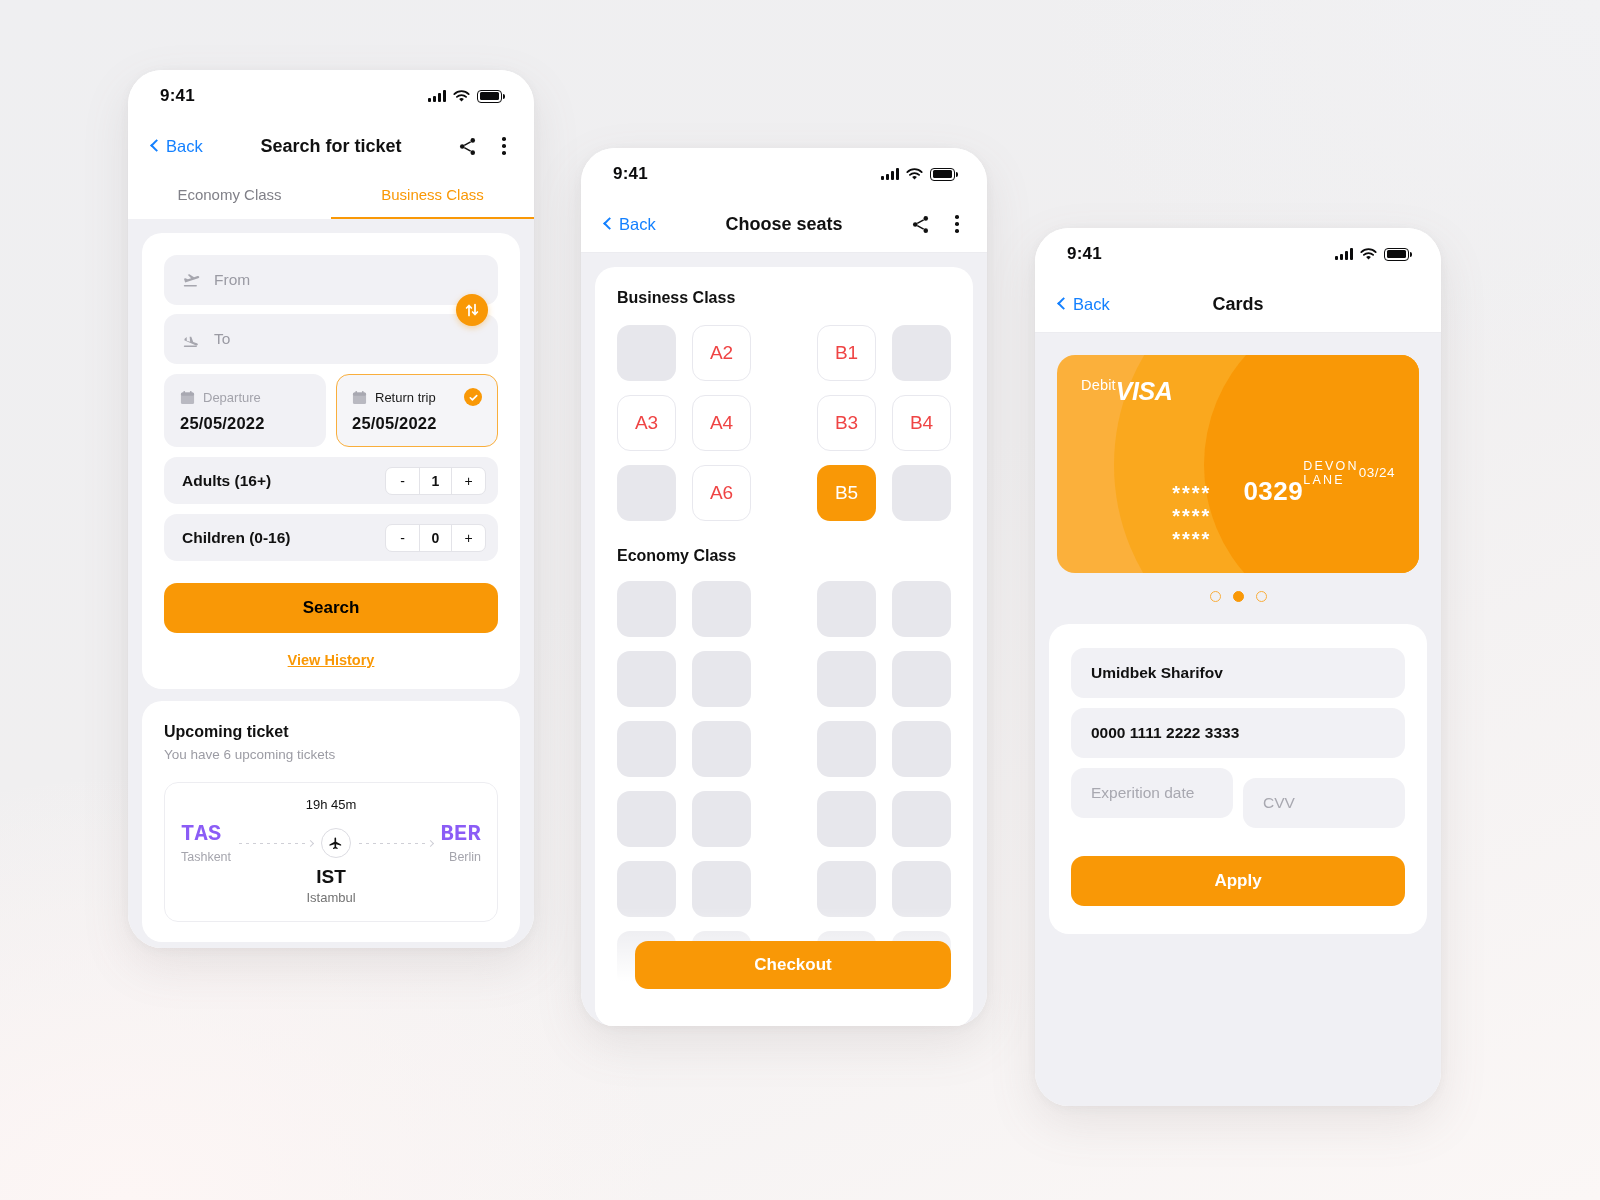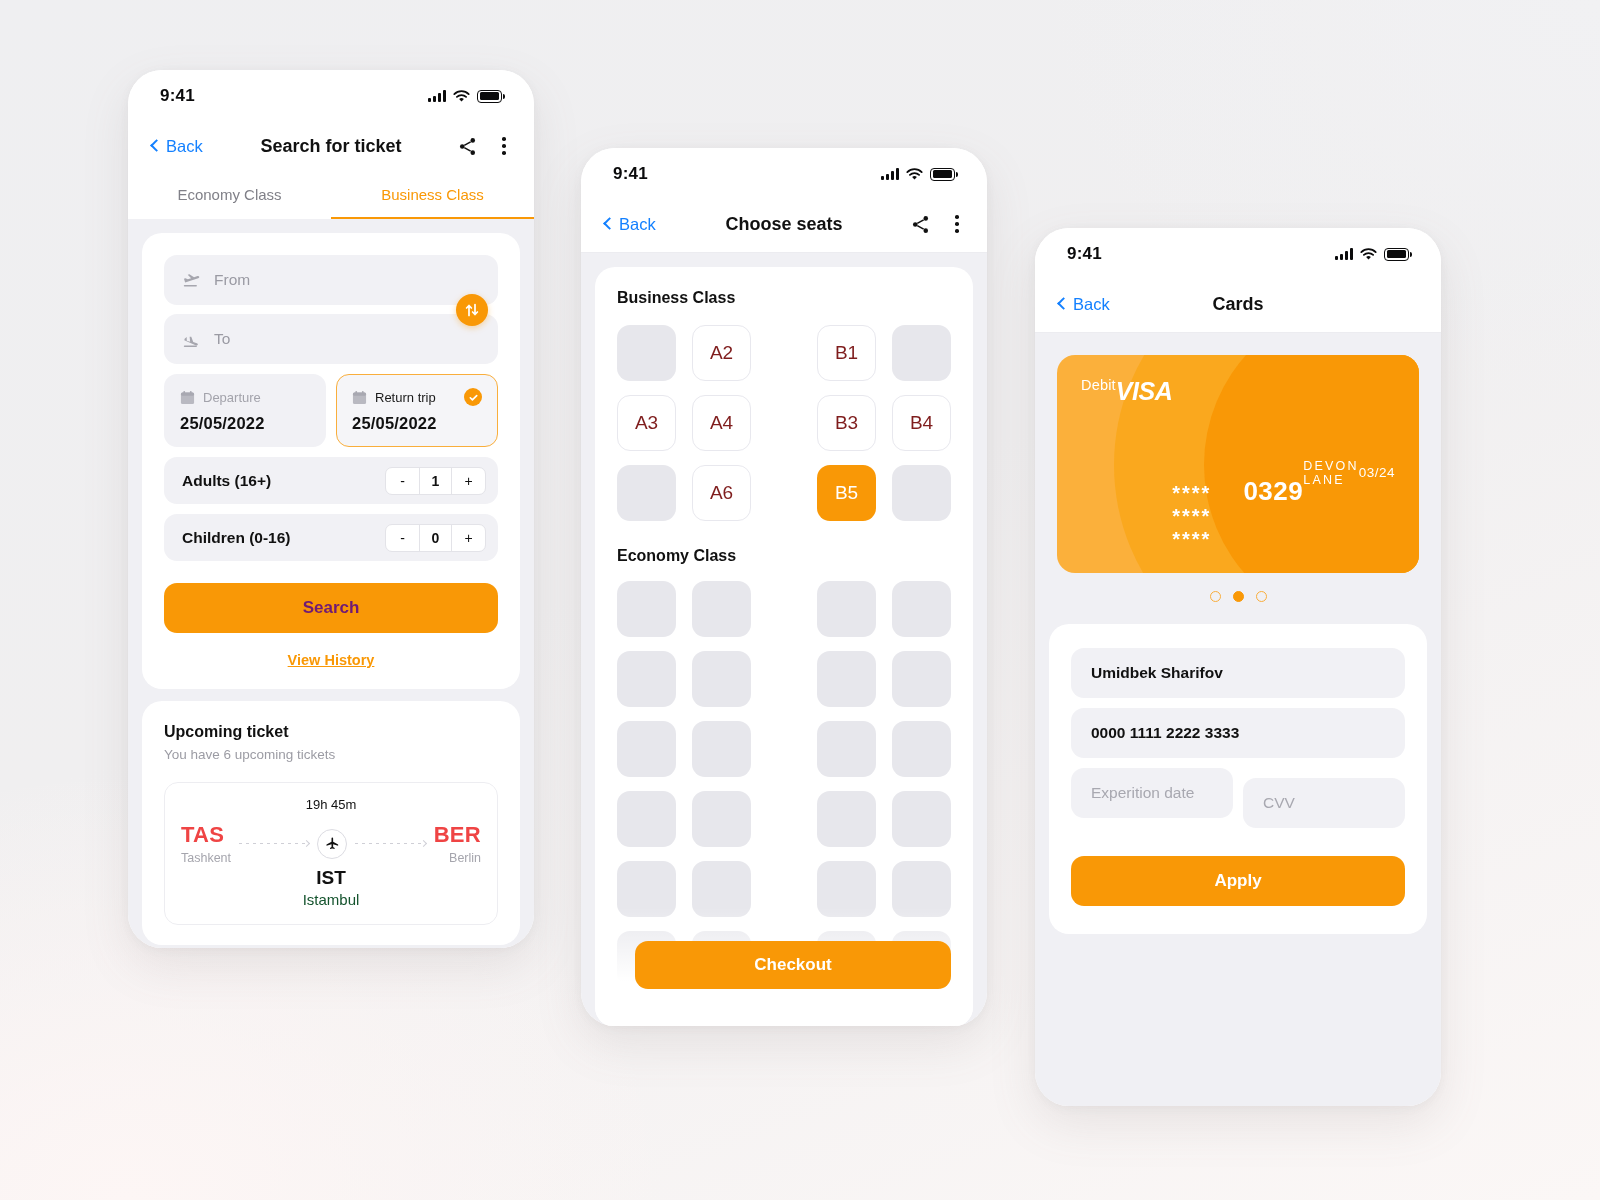--- a/index.html
+++ b/index.html
@@ -110,54 +110,54 @@
   }
   .count-label { font-size:15.5px; font-weight:700; color:#111; }
   .stepper { margin-left:auto; display:flex; align-items:stretch; background:#fff;
              border:1px solid #e3e3e8; border-radius:7px; overflow:hidden; height:28px; }
   .stepper > div { min-width:33px; display:flex; align-items:center; justify-content:center;
                    font-size:14px; color:#111; }
   .stepper .btn { cursor:pointer; font-weight:400; }
   .stepper .val { border-left:1px solid #e3e3e8; border-right:1px solid #e3e3e8; font-weight:700; }
 
   .btn-primary {
-    background:#f99806; color:#701a75; border-radius:13px; height:50px; margin-top:22px;
+    background:#f99806; color:#000000; border-radius:13px; height:50px; margin-top:22px;
     display:flex; align-items:center; justify-content:center;
     font-size:17px; font-weight:700; cursor:pointer;
   }
   .link-center { text-align:center; margin-top:18px; }
   .link-center span { color:#f99806; font-size:14.5px; font-weight:700;
                       text-decoration:underline; cursor:pointer; }
 
   
   .panel-title { font-size:16px; font-weight:700; color:#111; }
   .panel-sub { font-size:13.5px; color:#9c9ca4; margin-top:6px; }
   .ticket { border:1px solid #ededf1; border-radius:14px; margin-top:20px; padding:14px 16px 16px; }
   .t-dur { text-align:center; font-size:13px; color:#111; font-weight:400; }
   .t-route { display:flex; align-items:center; margin-top:10px; }
-  .t-code { font-size:22px; font-weight:700; color:#ef4444; letter-spacing:.3px; }
+  .t-code { font-size:22px; font-weight:700; color:#8b5cf6; letter-spacing:.3px;font-family:Liberation Mono, monospace; }
   .t-city { font-size:12.5px; color:#a5a5ad; margin-top:3px; }
   .t-line { flex:1; display:flex; align-items:center; padding:0 8px; }
   .dotline { flex:1; height:1px; background-image:linear-gradient(to right,#cfcfd6 0 3px, transparent 3px 7px);
              background-size:7px 1px; background-repeat:repeat-x; }
   .arrowhead { width:5px;height:5px;border-top:1px solid #cfcfd6;border-right:1px solid #cfcfd6;
                transform:rotate(45deg); margin-left:-1px;}
   .t-plane-circ { width:30px;height:30px;border-radius:50%;border:1px solid #dcdce2;
                   display:flex;align-items:center;justify-content:center;background:#fff; }
   .t-mid { text-align:center; margin-top:2px; }
   .t-mid .c { font-size:19px; font-weight:700; color:#111; }
-  .t-mid .n { font-size:15px; color:#14532d; margin-top:2px; }
+  .t-mid .n { font-size:13px; color:#737373; margin-top:2px; }
 
   
   .seat-panel { background:#fff; border-radius:20px; margin:14px 14px 0; padding:22px 22px 0;
                 height:calc(100% - 14px); position:relative; overflow:hidden; }
   .seat-head { font-size:16px; font-weight:700; color:#111; }
   .seatgrid { display:grid; grid-template-columns:1fr 1fr 34px 1fr 1fr; gap:14px 16px; margin-top:18px; }
   .seat { height:56px; border-radius:13px; display:flex; align-items:center; justify-content:center;
-          font-size:19px; font-weight:400; color:#7f1d1d; }
+          font-size:19px; font-weight:400; color:#ef4444; }
   .seat.free { background:#fff; border:1px solid #e8e8ee; cursor:pointer; }
   .seat.blocked { background:#e7e7ec; }
   .seat.sel { background:#f99806; color:#fff; cursor:pointer; }
   .aisle { }
   .seat-head.eco { margin-top:26px; }
   .seatgrid.eco { margin-top:16px; }
   .fade-bottom { position:absolute; left:0; right:0; bottom:0; height:120px;
                  background:linear-gradient(to bottom, rgba(255,255,255,0) 0%, #fff 62%); pointer-events:none; }
   .checkout-wrap { position:absolute; left:40px; right:22px; bottom:38px; }
   .checkout { background:#f99806; color:#fff; border-radius:13px; height:48px;

